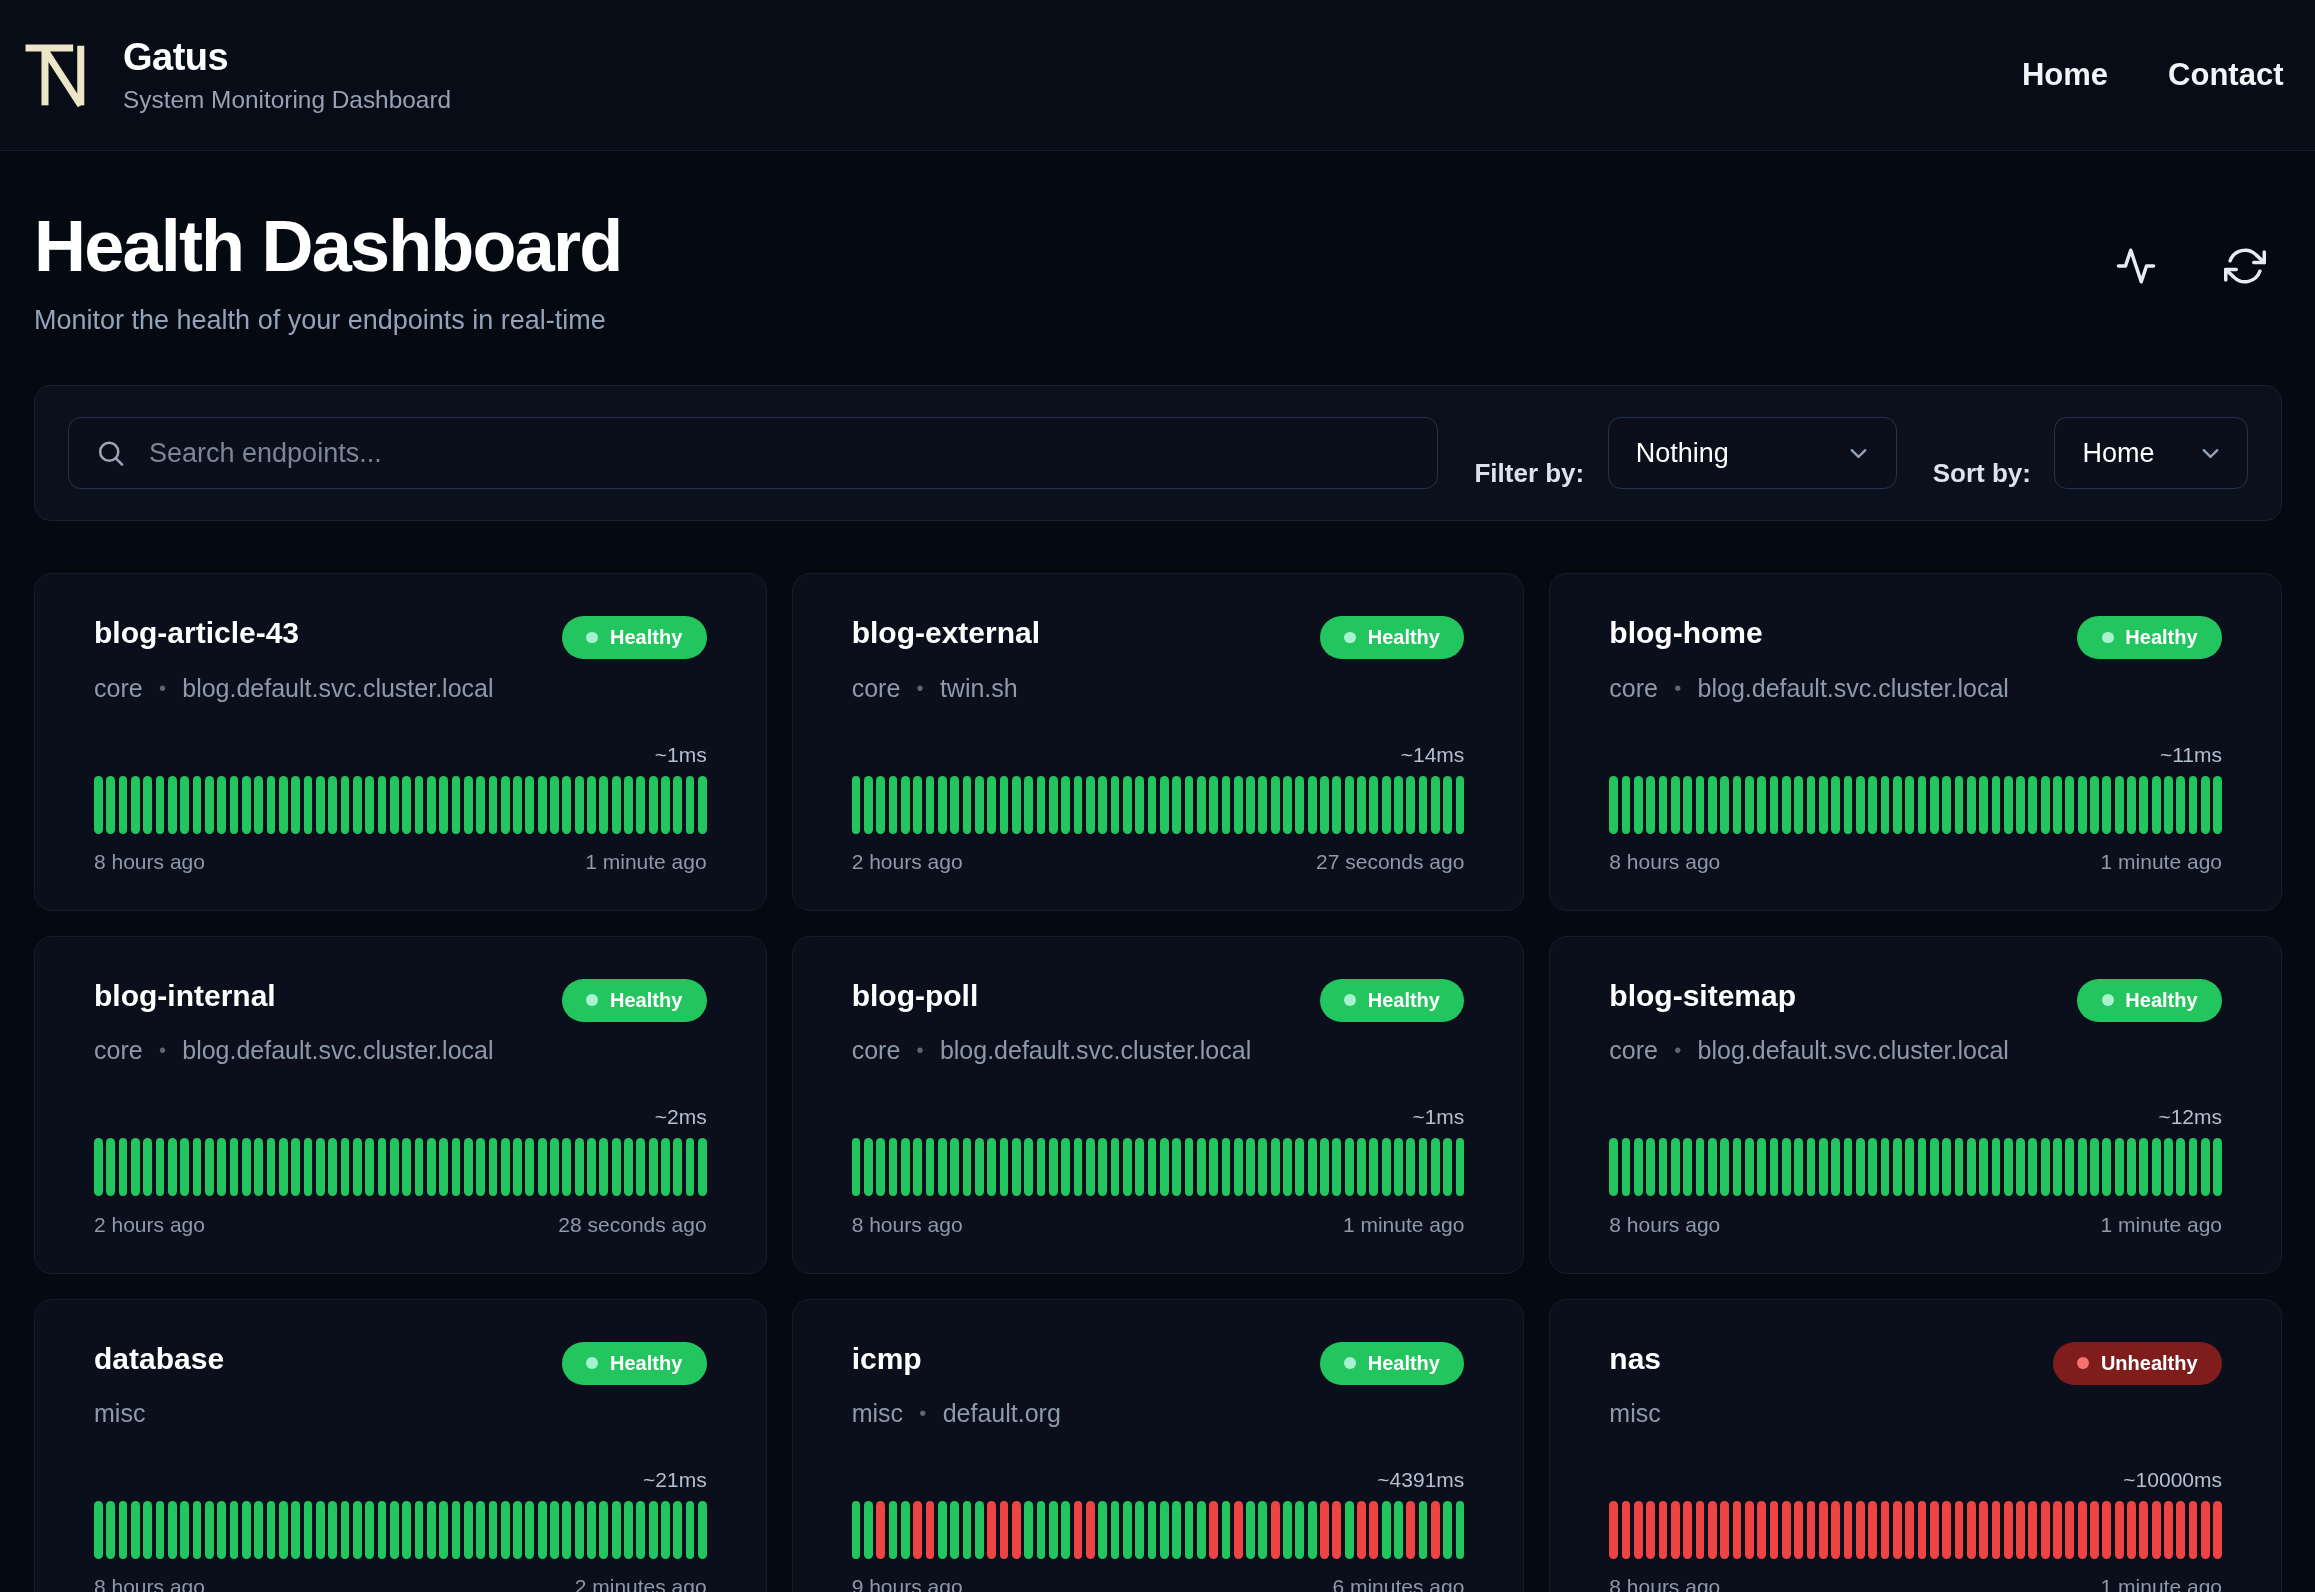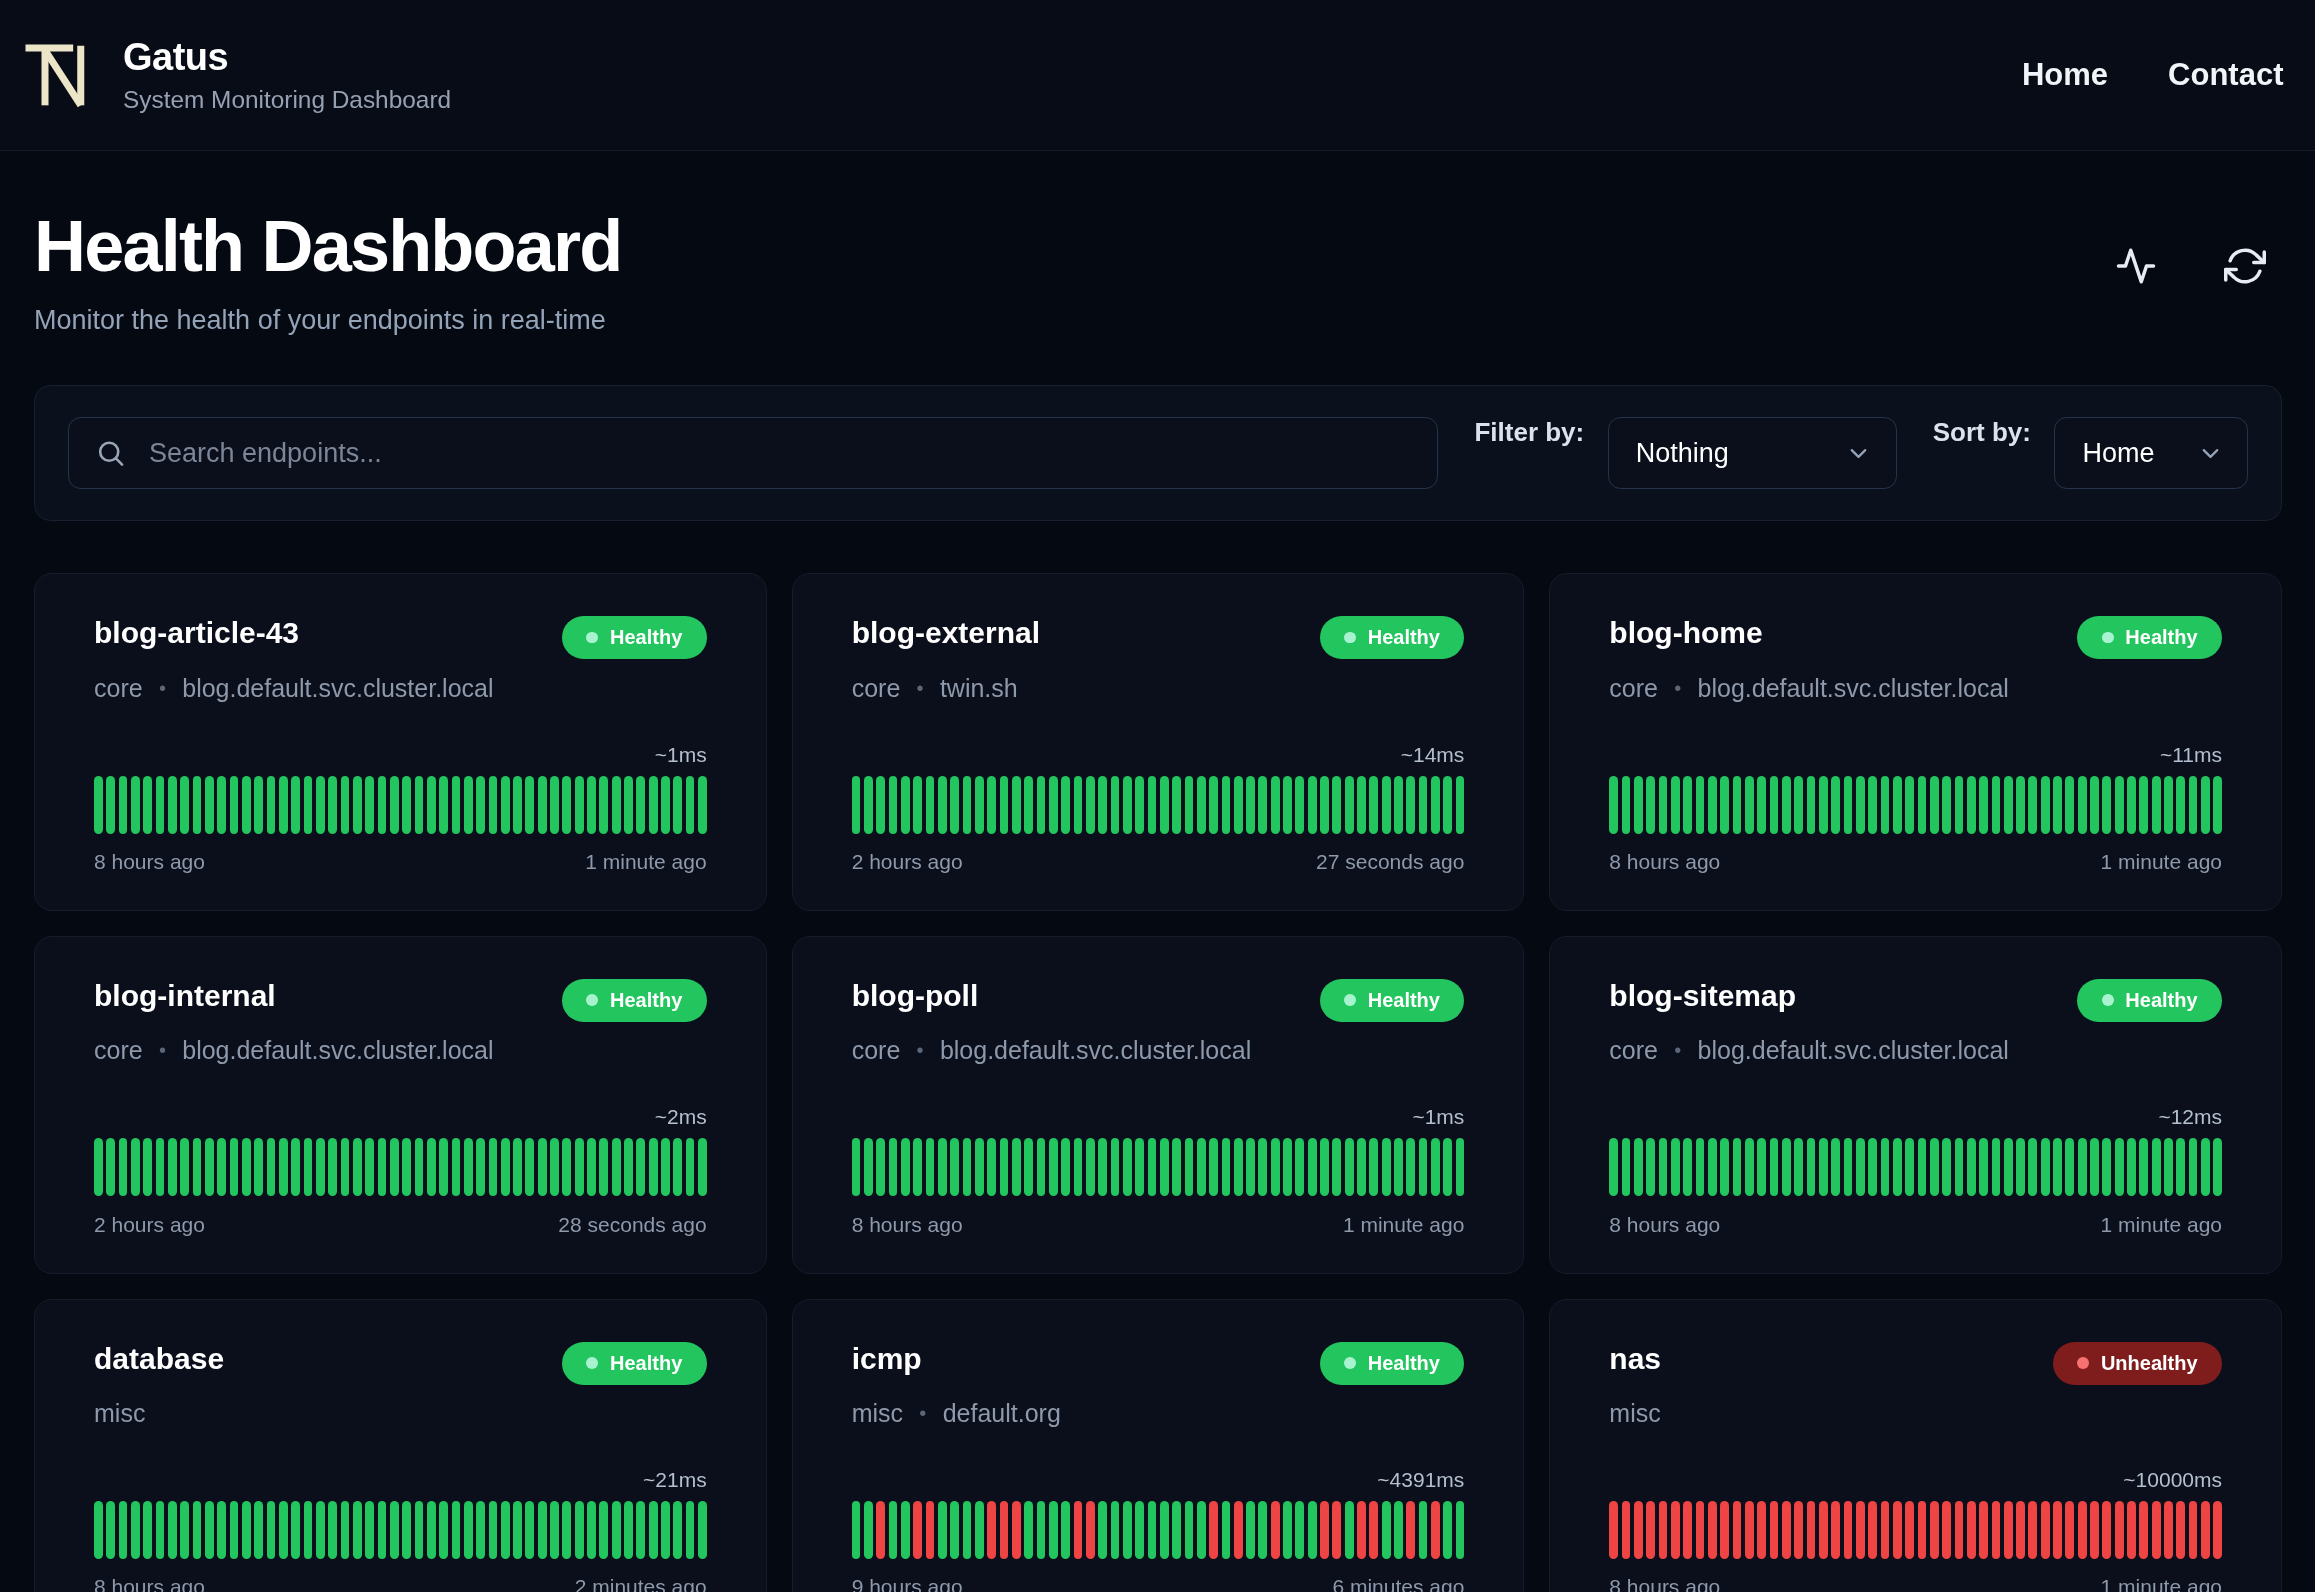--- a/index.html
+++ b/index.html
@@ -44,21 +44,21 @@
   .search-box svg{
     position:absolute;left:27px;top:50%;transform:translateY(-50%);
     width:31px;height:31px;fill:none;stroke:#9aa5b6;stroke-width:2;stroke-linecap:round;
   }
   .search-input{
     width:100%;height:72px;background:#0a0f1b;border:1.8px solid #27334c;border-radius:12.7px;
     color:#e7ecf3;font-size:27px;padding:0 25px 0 80px;outline:none;
     font-family:inherit;
   }
   .search-input::placeholder{color:#7c8698}
-  .control{display:flex;align-items:flex-start;gap:23.5px}
+  .control{display:flex;align-items:flex-end;gap:23.5px}
   .control-label{font-size:26px;color:#dde3ec;font-weight:600;white-space:nowrap}
   .select{
     height:72px;background:#0a0f1b;border:1.8px solid #27334c;border-radius:12.7px;
     display:flex;align-items:center;justify-content:space-between;gap:42px;
     padding:0 23.5px 0 27px;font-size:27px;color:#fff;cursor:pointer;white-space:nowrap;
   }
   .select-filter{min-width:289px}
   .select-sort{min-width:181px}
   .select svg{width:27px;height:27px;fill:none;stroke:#94a3b8;stroke-width:2;stroke-linecap:round;stroke-linejoin:round}
   

